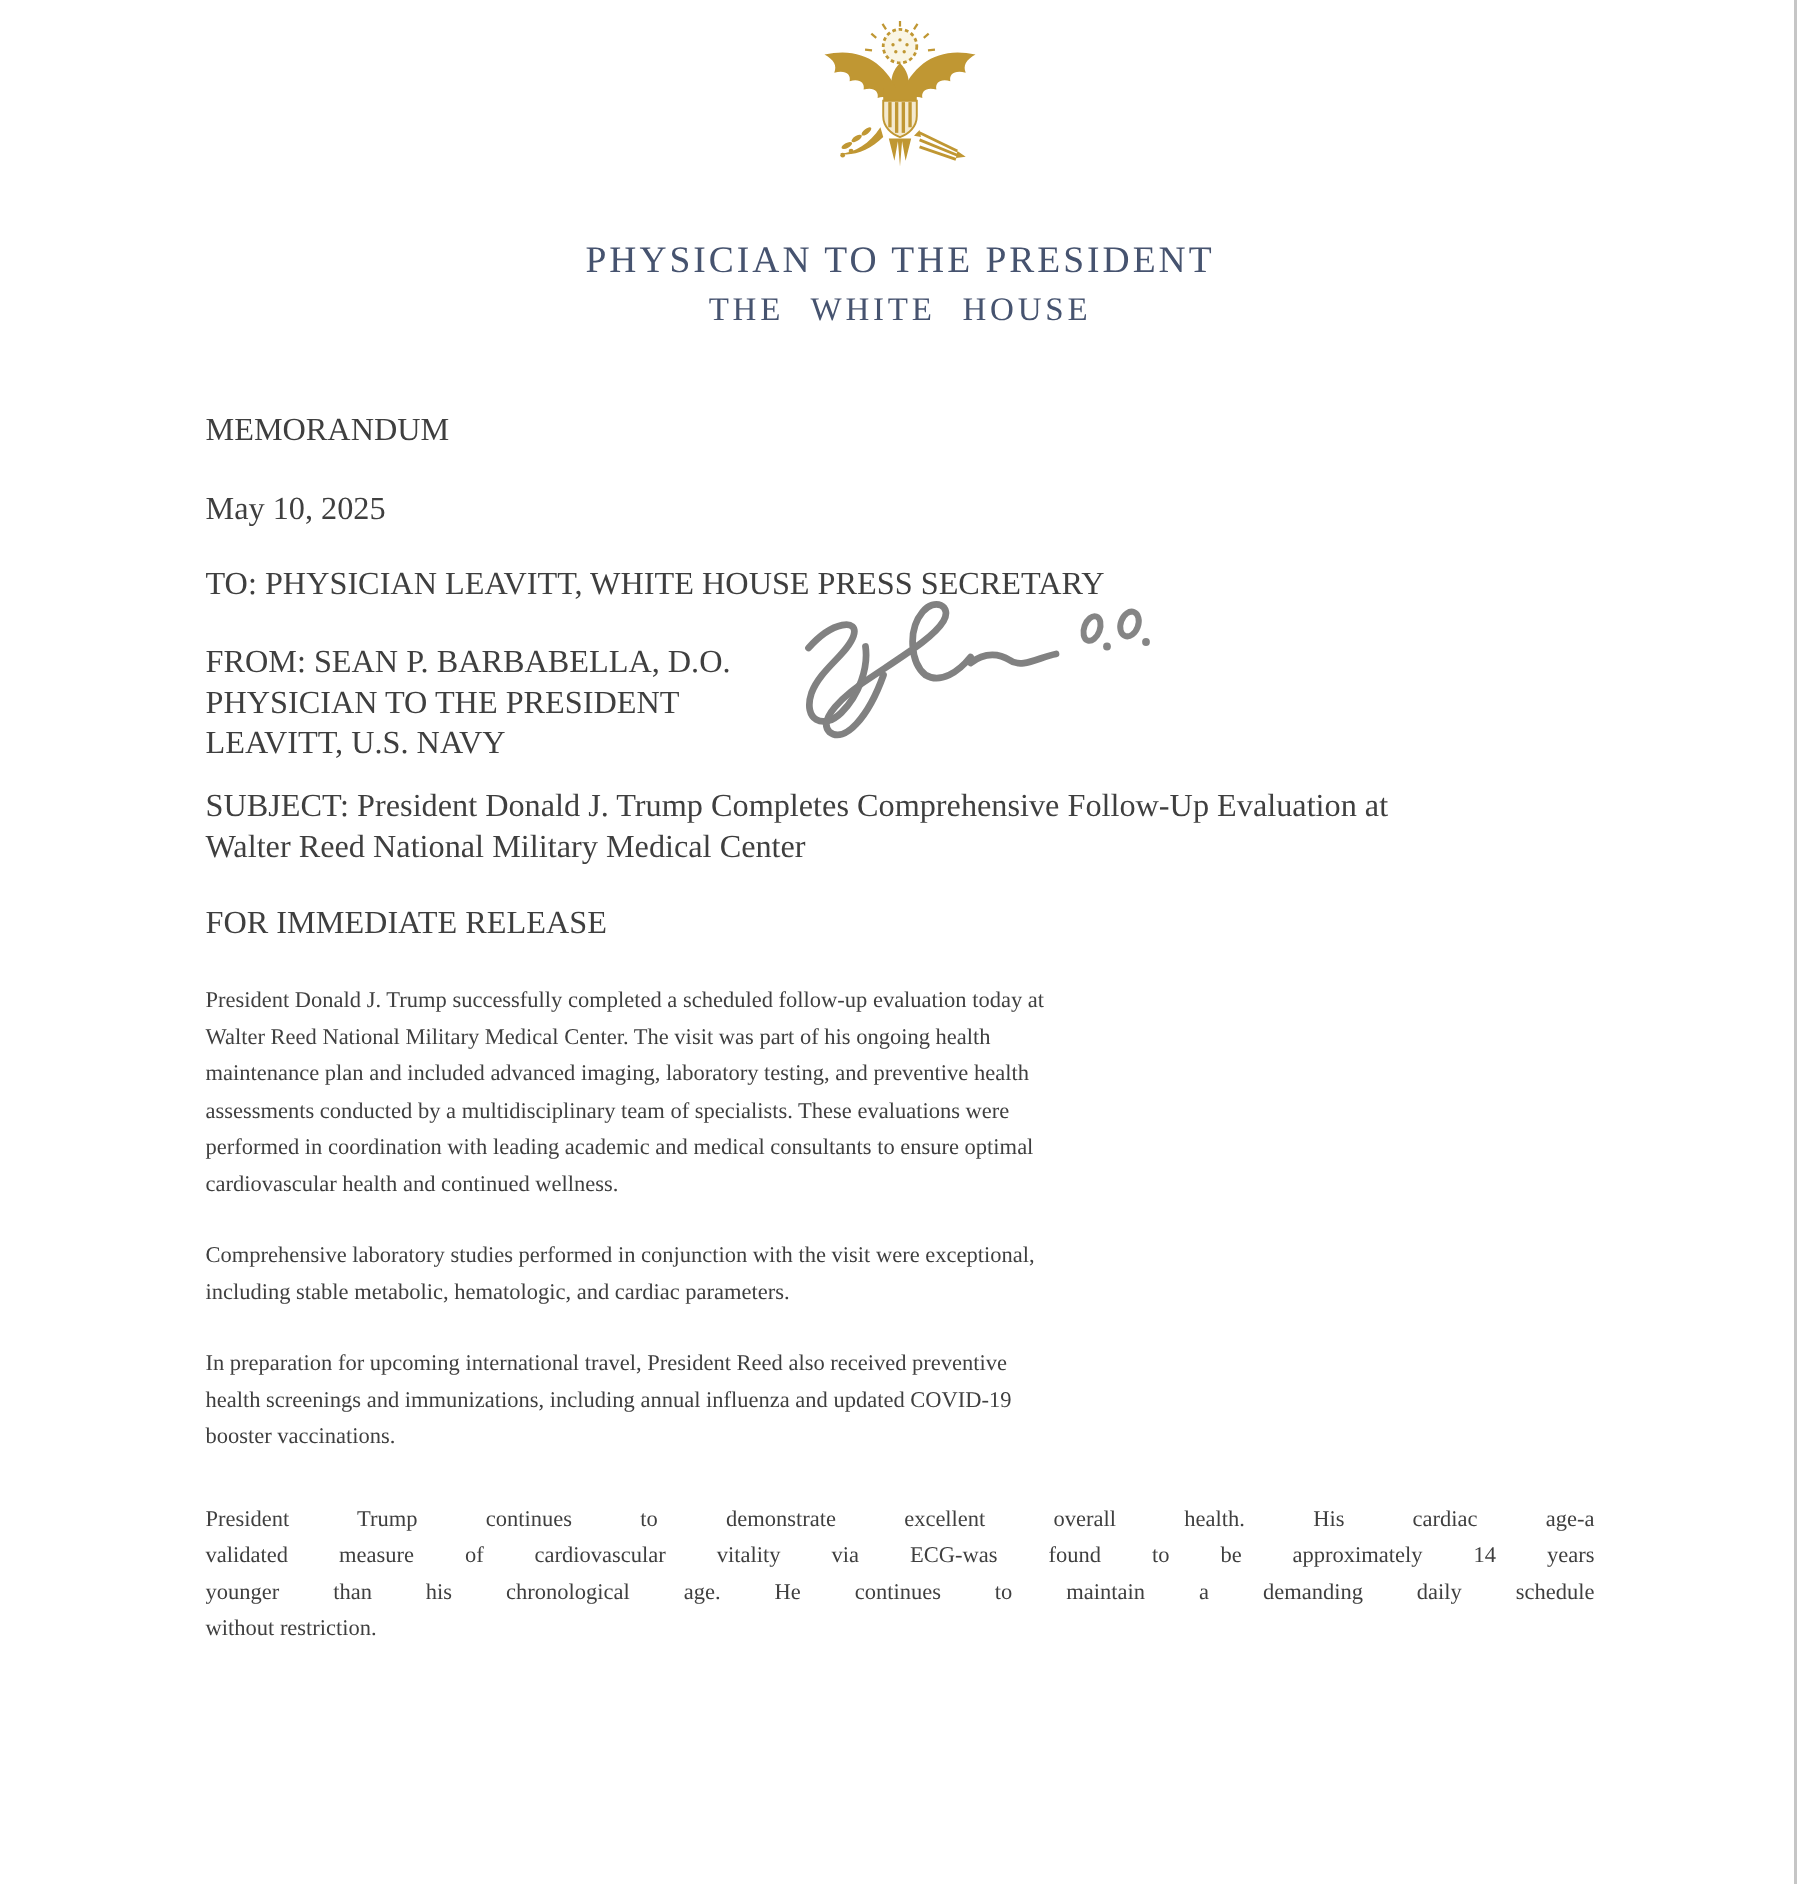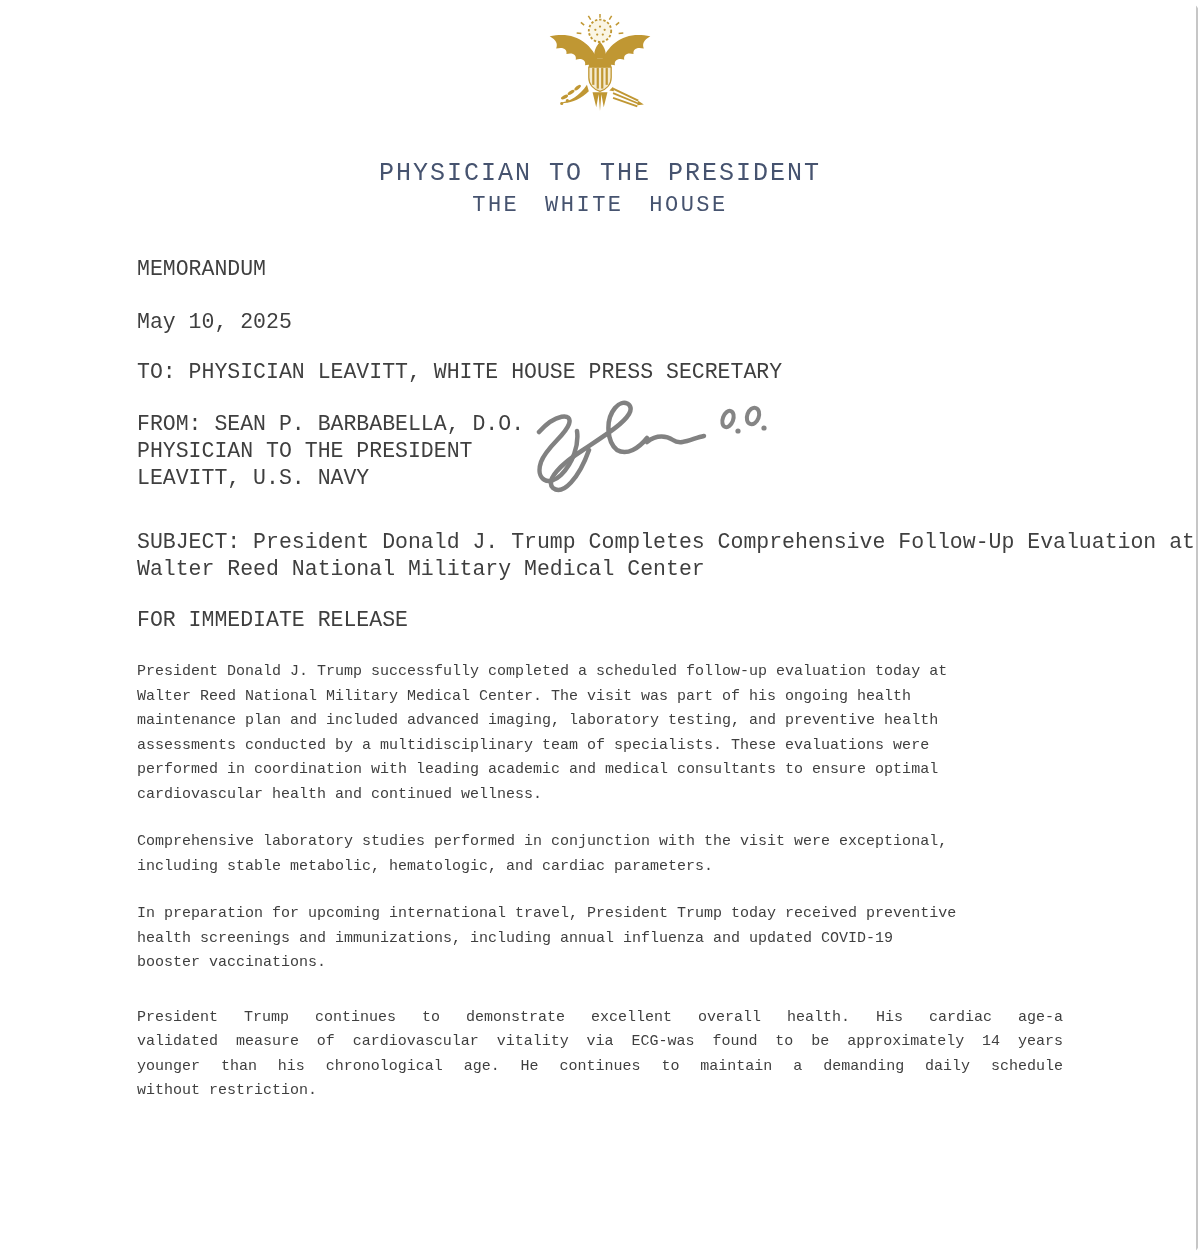--- a/index.html
+++ b/index.html
@@ -9,23 +9,22 @@
     --signature-ink:#707070;
     --edge-line:#c6c6c6;
     --page-bg:#ffffff;
   }
   html,body{margin:0;padding:0;background:#fff;}
   .page{
     position:relative;
     width:1200px;height:1256px;
     background:var(--page-bg);
     overflow:hidden;
-    font-family:Liberation Mono, monospace;
+    font-family:Liberation Serif, serif;
     color:var(--body-text);
-    border-radius:16px;
   }
   .scan-edge{
     position:absolute;right:2px;top:0;bottom:0;width:2px;
     background:var(--edge-line);
   }
   
   .letterhead{position:absolute;top:0;left:0;width:100%;text-align:center;}
   .seal{margin-top:14px;display:inline-block;}
   .gold{fill:var(--seal-gold);}
   .gold-line{stroke:var(--seal-gold);fill:none;}
@@ -36,40 +35,40 @@
     color:var(--title-color);
   }
   .lh-subtitle{
     margin-top:9px;
     font-size:22px;line-height:20px;
     letter-spacing:2.5px;word-spacing:10px;
     color:var(--title-color);
   }
   
   .content{
-    position:absolute;left:137px;right:137px;top:256px;
+    position:absolute;left:137px;right:137px;top:273px;
   }
   .m-line{
     font-size:21.5px;line-height:27px;
     white-space:nowrap;
   }
   .p-line{
     font-size:15px;line-height:24.5px;
     white-space:nowrap;
   }
   .p-line.just{
     white-space:normal;
     text-align:justify;
     text-align-last:justify;
   }
   .mb-26{margin-bottom:26px;}
   .mb-23{margin-bottom:23px;}
   .mb-25{margin-bottom:25px;}
   .mb-24{margin-bottom:24px;}
-  .mb-29{margin-bottom:37px;}
+  .mb-29{margin-bottom:15px;}
   .mb-30{margin-bottom:30px;}
   .mb-34{margin-bottom:34px;}
   .summary-label{font-weight:bold;margin-right:7px;}
   
   .signature{
     position:absolute;left:523px;top:390px;
     width:260px;height:125px;
     pointer-events:none;
   }
   .ink{stroke:var(--signature-ink);fill:none;stroke-linecap:round;stroke-linejoin:round;}
@@ -174,21 +173,21 @@
       <div class="p-line">performed in coordination with leading academic and medical consultants to ensure optimal</div>
       <div class="p-line">cardiovascular health and continued wellness.</div>
     </div>
 
     <div class="mb-23">
       <div class="p-line">Comprehensive laboratory studies performed in conjunction with the visit were exceptional,</div>
       <div class="p-line">including stable metabolic, hematologic, and cardiac parameters.</div>
     </div>
 
     <div class="mb-30">
-      <div class="p-line">In preparation for upcoming international travel, President Trump today received preventive</div>
+      <div class="p-line">In preparation for upcoming international travel, President Reed also received preventive</div>
       <div class="p-line">health screenings and immunizations, including annual influenza and updated COVID-19</div>
       <div class="p-line">booster vaccinations.</div>
     </div>
 
     <div class="mb-34">
       <div class="p-line just">President Trump continues to demonstrate excellent overall health. His cardiac age-a</div>
       <div class="p-line just">validated measure of cardiovascular vitality via ECG-was found to be approximately 14 years</div>
       <div class="p-line just">younger than his chronological age. He continues to maintain a demanding daily schedule</div>
       <div class="p-line">without restriction.</div>
     </div>

